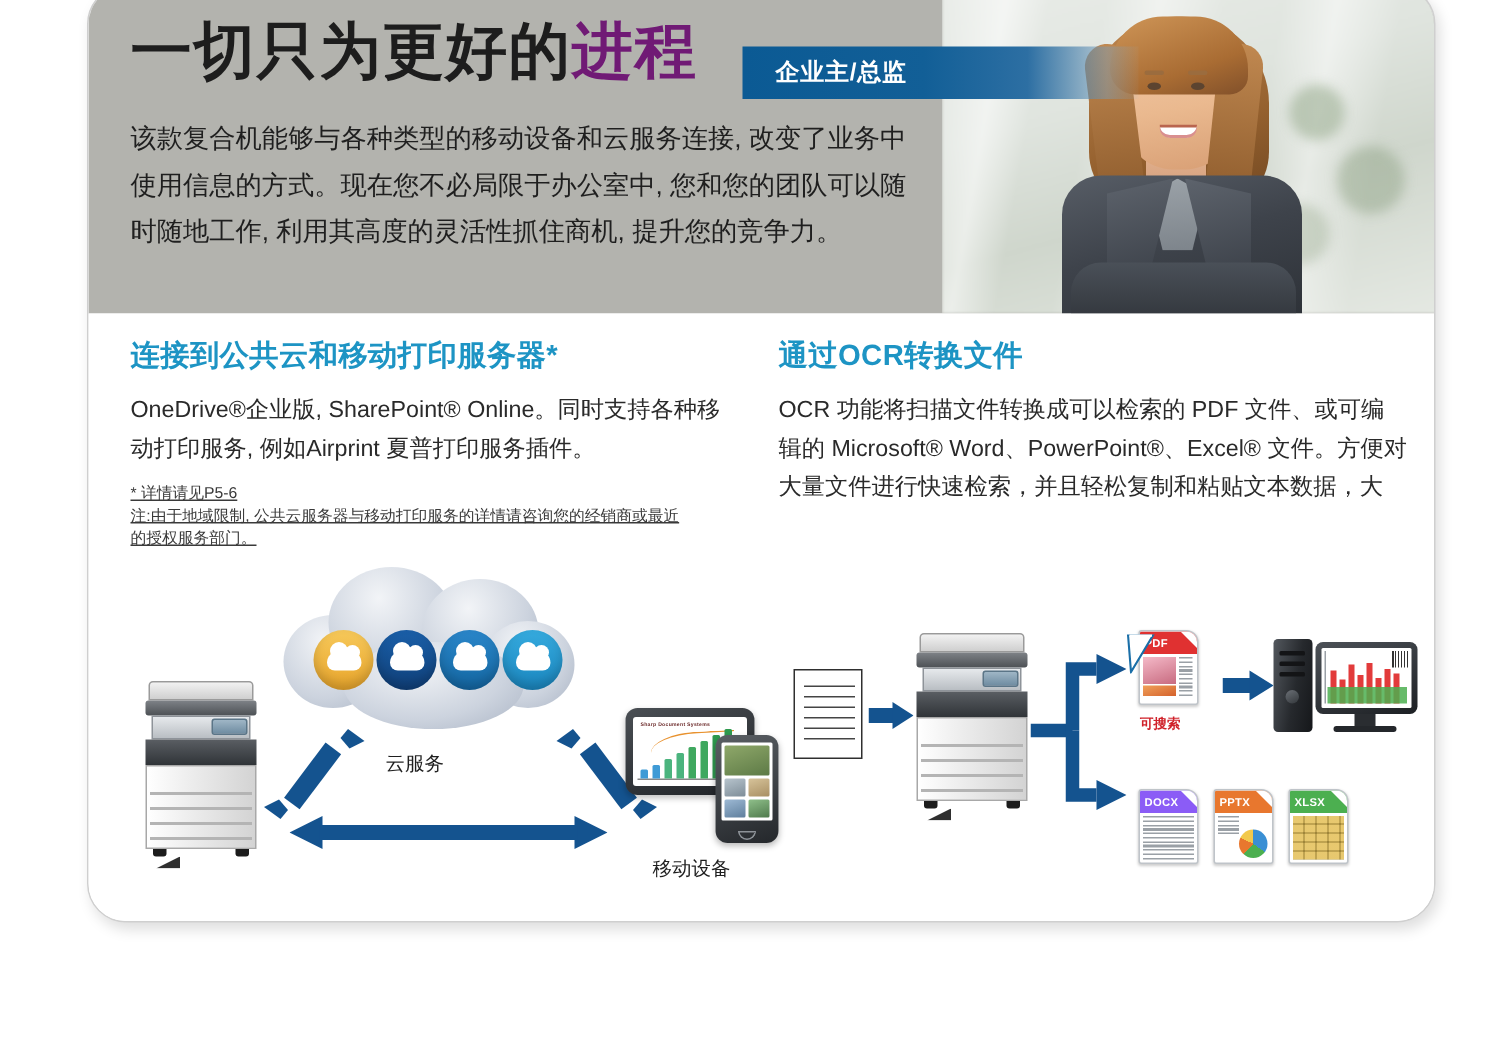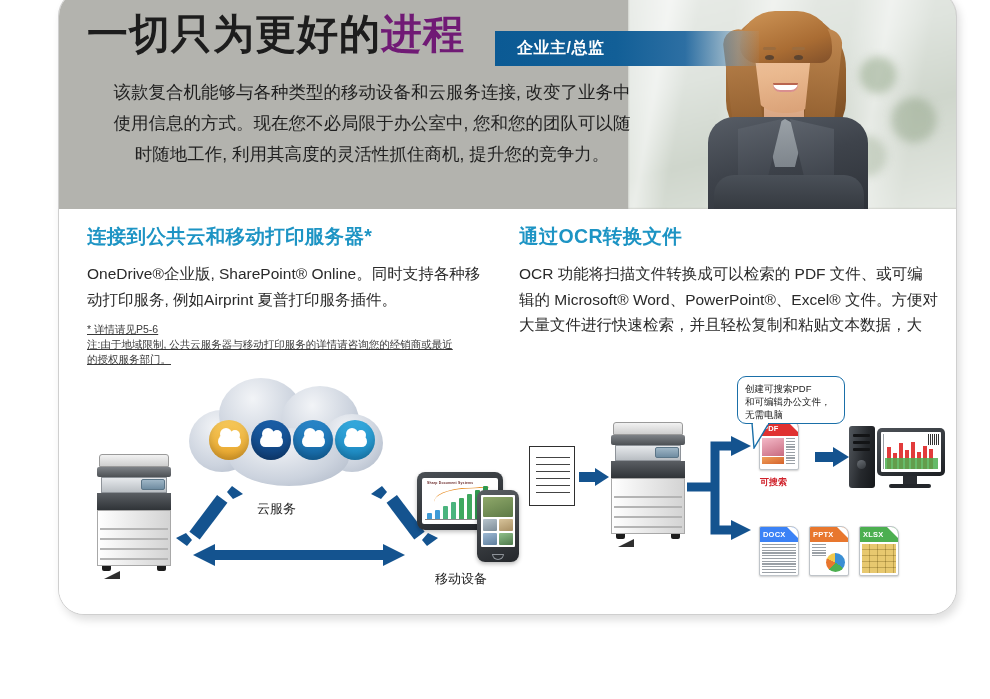--- a/index.html
+++ b/index.html
@@ -134,21 +134,21 @@
   #title {
     position:absolute; left:28px; top:16px;
     font-size:41px; font-weight:bold; color:#1d1d1d;
     letter-spacing:1px; white-space:nowrap;
   }
   #title .accent { color:#701a75; }
   #lead {
     position:absolute; left:28px; top:86px; width:570px;
     font-size:17.5px; line-height:31px; color:#1f1f1f;
   }
-  #lead div { white-space:nowrap;text-align:center; }
+  #lead div { white-space:nowrap; }
 
   
   #body { position:absolute; left:0; top:218px; width:899px; height:407px; background:#fff; }
 
   .col { position:absolute; top:0; }
   .col.left  { left:28px; width:430px; }
   .col.right { left:460px; width:430px; }
 
   .sec-title {
     font-size:19.5px; font-weight:bold; color:#1d94c4;
@@ -547,21 +547,21 @@
                 <i></i>
                 <i></i>
                 <i></i>
                 <i></i>
             </div>
           </div>
         </div>
         <div class="redlabel" style="left:241px; top:102px;">可搜索</div>
 
         <div class="filecard" style="left:240px; top:152px;">
-          <div class="fc-tab" style="background:#3b82f6;">DOCX</div>
+          <div class="fc-tab" style="background:#8b5cf6;">DOCX</div>
           <div class="fc-fold"></div>
           <div class="fc-body fc-lines">
             <i></i>
               <i></i>
               <i></i>
               <i></i>
               <i></i>
               <i></i>
               <i></i>
               <i></i>
@@ -590,25 +590,20 @@
           <div class="fc-tab" style="background:#4caf50;">XLSX</div>
           <div class="fc-fold"></div>
           <div class="fc-body">
             <div style="width:100%;height:100%;background:
                  repeating-linear-gradient(90deg,#f3e2a8 0 7px,#c9b87a 7px 8px),
                  repeating-linear-gradient(0deg,#f3e2a8 0 5px,#c9b87a 5px 6px);
                  background-blend-mode:multiply;"></div>
           </div>
         </div>
 
-        <div class="callout">
-          <div>创建可搜索PDF</div>
-          <div>和可编辑办公文件，</div>
-          <div>无需电脑</div>
-        </div>
         <div class="callout-tail">
           <svg width="22" height="26" viewBox="0 0 22 26">
             <path d="M1,0 L18,0 L3,25 Z" fill="#ffffff" stroke="#1a6fa8" stroke-width="1.4"></path>
             <path d="M2,0 L17,0" stroke="#ffffff" stroke-width="3"></path>
           </svg>
         </div>
 
         <div class="arrow" style="left:296px; top:72px;">
           <svg width="34" height="22" viewBox="0 0 34 22">
             <g fill="#14538f">

